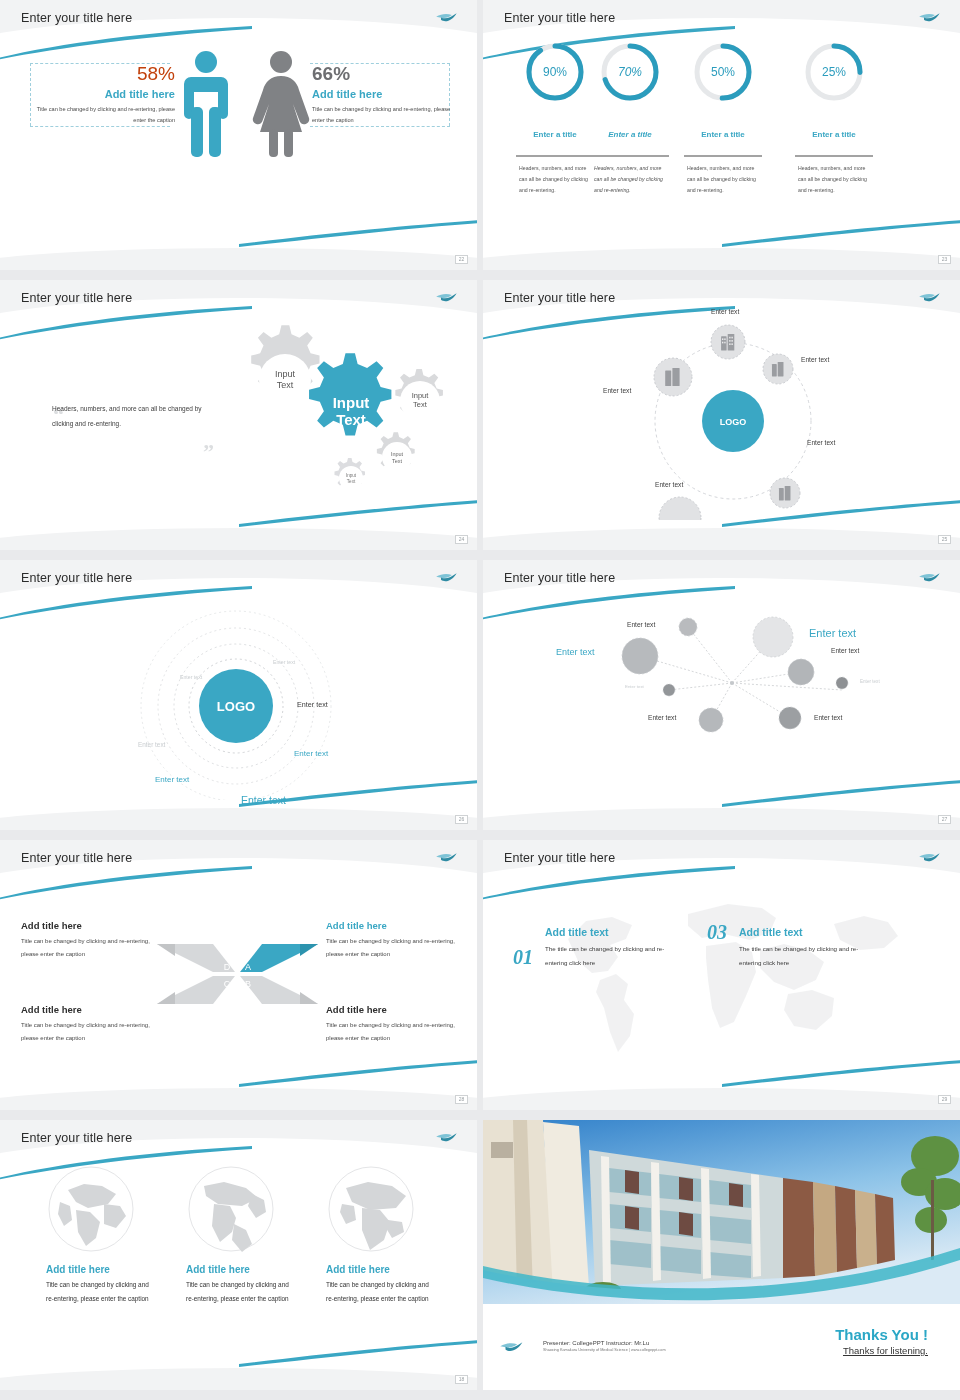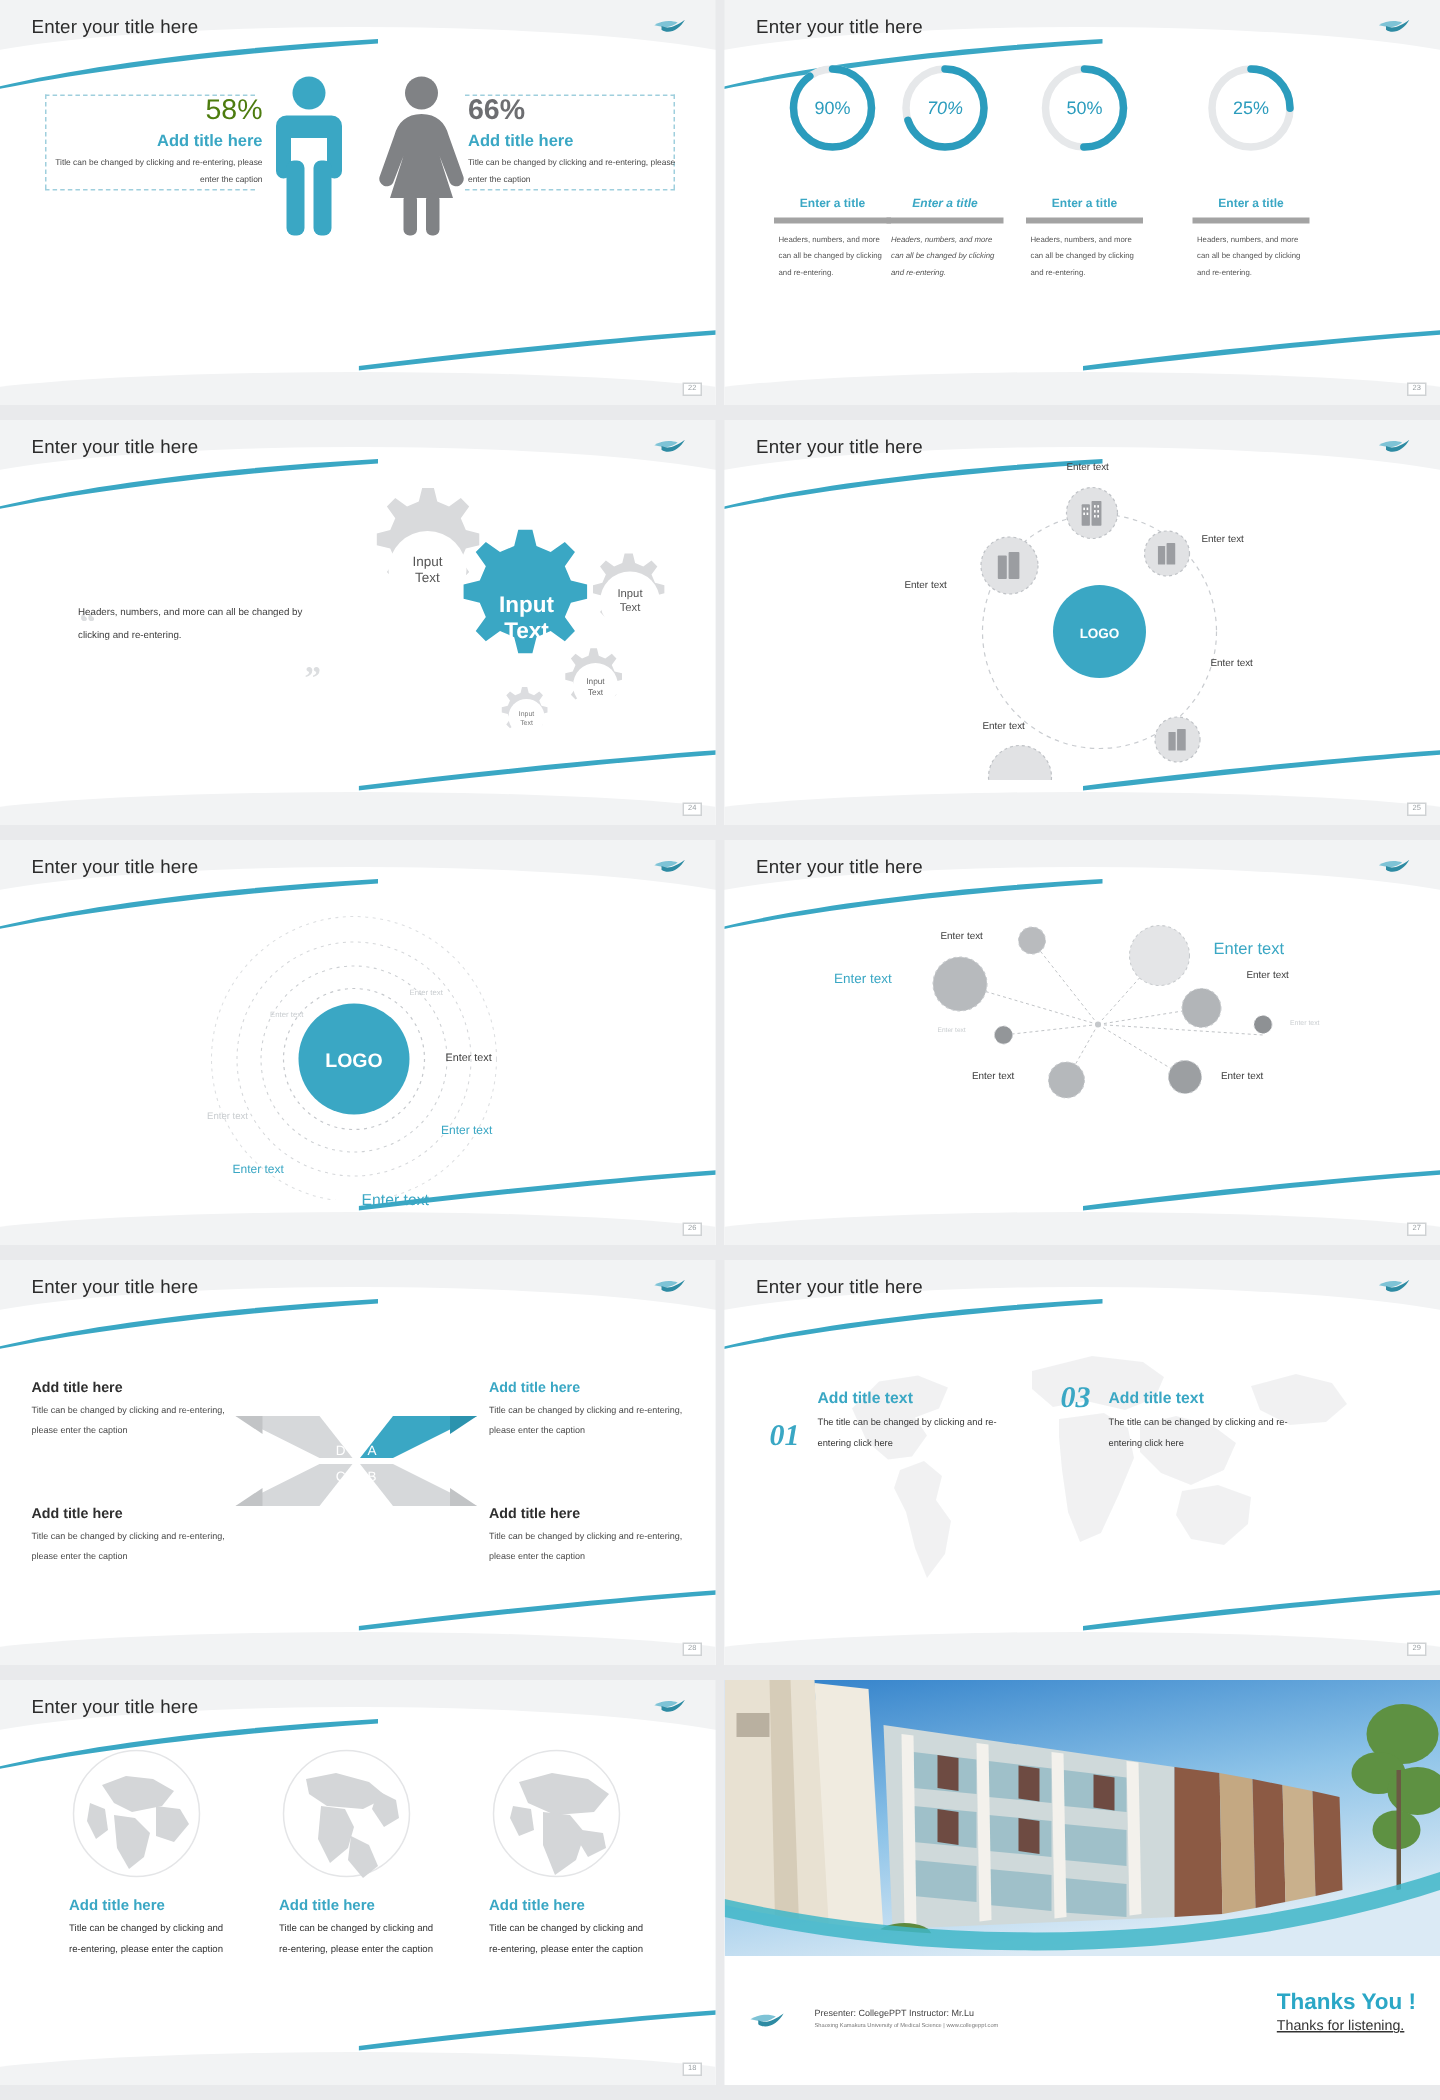--- a/index.html
+++ b/index.html
@@ -38,21 +38,21 @@
 
   
   .pctwrap { position:absolute; top:18px; display:flex; align-items:flex-start; }
   .bigpct { font-size:19px; font-weight:400; }
   .addt { font-size:11px; font-weight:bold; color:#3aa7c4; margin-top:3px; }
   .capt { font-size:5.6px; color:#4a4a4a; line-height:1.9; margin-top:4px; }
   .dashbox { position:absolute; border:1px dashed #9fcfdd; }
 
   
   .ringcol { position:absolute; top:6px; width:100px; text-align:center; }
-  .ringlab { font-size:8px; font-weight:bold; color:#3aa7c4; margin-top:22px; padding-bottom:5px; border-bottom:4px solid #a3a3a3; display:inline-block; width:78px;}
+  .ringlab { font-size:8px; font-weight:bold; color:#3aa7c4; margin-top:22px; padding-bottom:16px; border-bottom:2px solid #a3a3a3; display:inline-block; width:78px;}
   .ringdesc { font-size:5.2px; color:#555; line-height:2.1; margin-top:6px; width:72px; margin-left:auto; margin-right:auto; text-align:left;}
 
   
   .quote { position:absolute; left:52px; top:88px; width:150px; font-size:6.5px; color:#3d3d3d; line-height:2.3;}
   .qmark { position:absolute; color:#dcdee0; font-size:22px; font-family:"Liberation Serif", serif; font-weight:bold;}
 
   
   .etxt { position:absolute; font-size:6.6px; color:#3c3c3c; white-space:nowrap;}
   .etxt.blue { color:#3aa7c4; }
   .etxt.faint { color:#c9cdd0; }
@@ -63,21 +63,21 @@
   
   .num { font-size:20px; font-style:italic; font-weight:bold; color:#3aa7c4; font-family:"Liberation Serif", serif;}
 
   
   .globecol { position:absolute; top:10px; width:150px; }
   .globetitle { font-size:10px; font-weight:bold; color:#3aa7c4; }
 
   
   .final { background:#fff; }
   .photo { position:absolute; left:0; top:0; width:477px; height:184px; overflow:hidden; }
-  .thanks { position:absolute; right:16px; bottom:34px; }
+  .thanks { position:absolute; right:32px; bottom:34px; text-align:right;}
   .thanks-big { font-size:15px; font-weight:bold; color:#2ba7c6; }
   .thanks-sm { font-size:9.5px; color:#333; margin-top:2px;text-decoration:underline;}
   .presenter { position:absolute; left:60px; bottom:38px; }
   .pres-line { font-size:6px; color:#444; }
   .pres-sub { font-size:3.8px; color:#777; margin-top:2px;}
 </style>
 </head>
 <body>
 
 <div class="deck">
@@ -116,21 +116,21 @@
       </svg>
 
       <svg style="position:absolute;left:252px;top:15px;" width="58" height="110" viewBox="0 0 58 110">
         <circle cx="29" cy="13" r="11" fill="#808285"></circle>
         <path d="M29 27 c-10 0 -16 6 -18 14 l-10 28 a5 5 0 0 0 9 4 l7 -18 -9 28 h42 l-9 -28 7 18 a5 5 0 0 0 9 -4 l-10 -28 c-2 -8 -8 -14 -18 -14 Z" fill="#808285"></path>
         <rect x="17" y="80" width="9" height="28" rx="4" fill="#808285"></rect>
         <rect x="32" y="80" width="9" height="28" rx="4" fill="#808285"></rect>
       </svg>
 
       <div class="pctwrap" style="left:30px;top:29px;width:145px;flex-direction:column;align-items:flex-end;text-align:right;">
-        <div class="bigpct" style="color:#4d7c0f;">58%</div>
+        <div class="bigpct" style="color:#c2410c;">58%</div>
         <div class="addt">Add title here</div>
         <div class="capt" style="text-align:right;width:140px;">Title can be changed by clicking and re-entering, please enter the caption</div>
       </div>
 
       <div class="pctwrap" style="left:312px;top:29px;width:145px;flex-direction:column;align-items:flex-start;text-align:left;">
         <div class="bigpct" style="color:#6d6e71;font-weight:bold;">66%</div>
         <div class="addt">Add title here</div>
         <div class="capt" style="text-align:left;width:140px;">Title can be changed by clicking and re-entering, please enter the caption</div>
       </div>
     </div>

